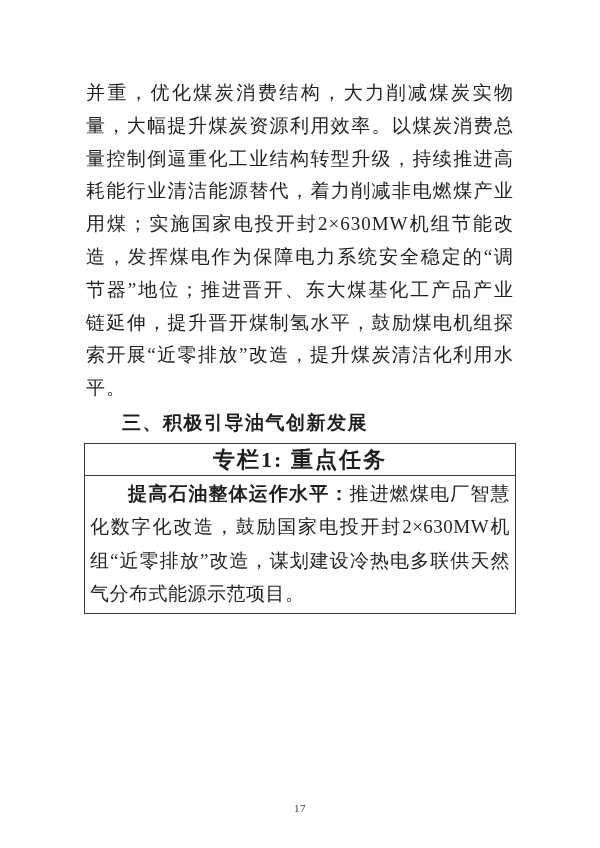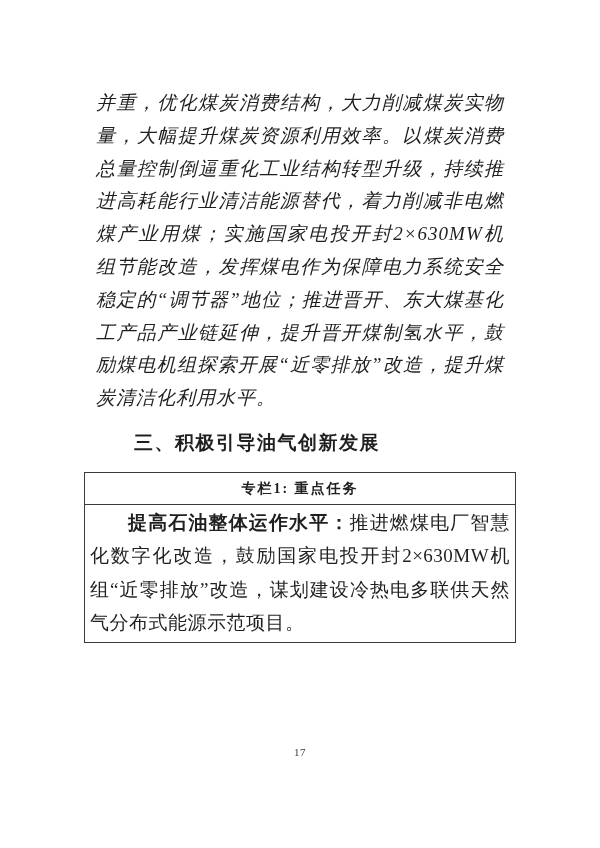--- a/index.html
+++ b/index.html
@@ -21,66 +21,65 @@
     left: 84px;
     top: 75px;
     width: 432px;
     font-size: 19px;
     line-height: 32.8px;
     letter-spacing: 1px;
     text-align: justify;
     text-justify: inter-character;
   }
   .para {
-    margin: 12px;
+    margin: 2px;
     padding: 0;
-    font-style: italic;
   }
   .para.indent {
     text-indent: 2em;
   }
   .section-heading {
-    margin: 12px;
+    margin: 0;
     padding: 0;
     font-size: 19px;
     line-height: 32.8px;
     text-indent: 2em;
     font-weight: bold;
     letter-spacing: 1.5px;
     text-align: left;
   }
   .column-box {
     margin-top: 3px;
     border: 1.6px solid #3a3a3a;
   }
   .column-box .box-header {
     text-align: center;
     font-weight: bold;
-    font-size: 14px;
+    font-size: 22px;
     line-height: 31px;
     letter-spacing: 2px;
     border-bottom: 1.6px solid #3a3a3a;
     text-indent: 0;
   }
   .column-box .box-body {
     padding: 1px 5px 3px 5px;
     font-size: 19px;
     line-height: 33.4px;
     letter-spacing: 0.5px;
     text-align: justify;
     text-justify: inter-character;
     text-indent: 2em;
   }
   .bold-lead {
     font-weight: bold;
   }
   .page-number {
     position: absolute;
     left: 0;
-    top: 746px;
+    top: 802px;
     width: 100%;
     text-align: center;
     font-size: 11px;
     letter-spacing: 0.5px;
     color: #3c3c3c;
     font-family: "Liberation Serif", "DejaVu Serif", serif;
   }
 </style>
 </head>
 <body>

